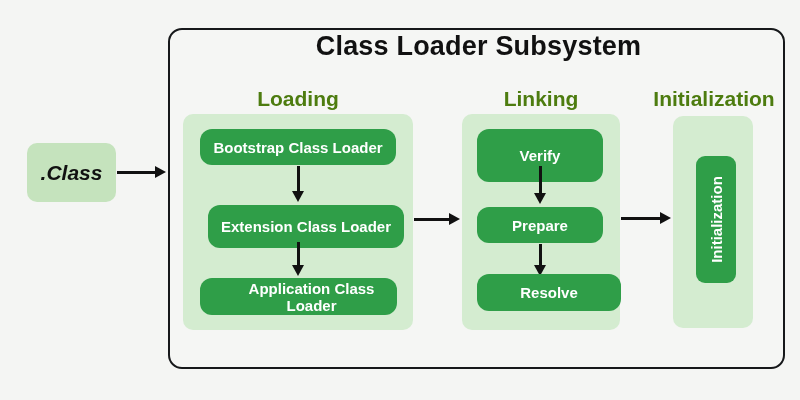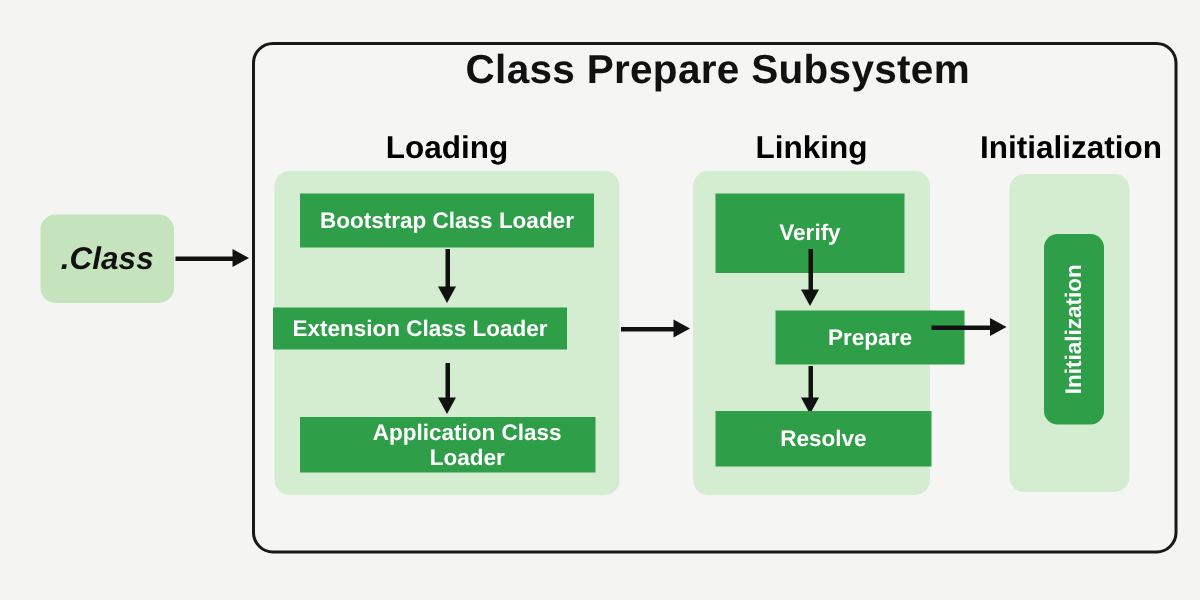--- a/index.html
+++ b/index.html
@@ -40,52 +40,52 @@
     background: #c5e3bd;
     border-radius: 10px;
     display: flex; align-items: center; justify-content: center;
     font-size: 21px; font-weight: bold; color: #111; font-style: italic;
   }
 
   
   .phase-header {
     font-size: 21px;
     font-weight: bold;
-    color: #000000;
+    color: #4d7c0f;
     text-align: center;
   }
   .hdr-loading { left: 183px; top: 87px; width: 230px; }
   .hdr-linking { left: 462px; top: 87px; width: 158px; }
   .hdr-init    { left: 638px; top: 87px; width: 152px; }
 
   
   .panel {
     background: #d4ecd0;
     border-radius: 10px;
   }
   .panel-loading { left: 183px; top: 114px; width: 230px; height: 216px; }
   .panel-linking { left: 462px; top: 114px; width: 158px; height: 216px; }
   .panel-init    { left: 673px; top: 116px; width: 80px;  height: 212px; }
 
   
   .node {
     background: #2f9e48;
-    border-radius: 0;
+    border-radius: 12px;
     color: #fff;
     font-size: 15px;
     font-weight: bold;
     display: flex; align-items: center; justify-content: center;
     text-align: center;
     box-sizing: border-box;
   }
   .n-bootstrap { left: 200px; top: 129px; width: 196px; height: 36px; }
-  .n-extension { left: 182px; top: 205px; width: 196px; height: 28px; }
+  .n-extension { left: 208px; top: 205px; width: 196px; height: 43px; }
   .n-application { left: 200px; top: 278px; width: 197px; height: 37px; padding-left: 26px; }
   .n-verify  { left: 477px; top: 129px; width: 126px; height: 53px; }
-  .n-prepare { left: 477px; top: 207px; width: 126px; height: 36px; margin-left: 40px; }
+  .n-prepare { left: 477px; top: 207px; width: 126px; height: 36px; }
   .n-resolve { left: 477px; top: 274px; width: 144px; height: 37px; }
   .n-init-vert {
     left: 696px; top: 156px; width: 40px; height: 127px;
     border-radius: 9px;
   }
   .n-init-vert span {
     transform: rotate(-90deg);
     white-space: nowrap;
     font-size: 15px;
   }
@@ -122,21 +122,21 @@
   .a-link-init { left: 621px; top: 217px; width: 40px; }
   .a-boot-ext { left: 297px; top: 166px; height: 26px; }
   .a-ext-app  { left: 297px; top: 242px; height: 24px; }
   .a-ver-pre  { left: 539px; top: 166px; height: 28px; }
   .a-pre-res  { left: 539px; top: 244px; height: 22px; }
 </style>
 </head>
 <body>
 
 <div class="abs subsystem-box"></div>
-<div class="abs subsystem-title">Class Prepare Subsystem</div>
+<div class="abs subsystem-title">Class Loader Subsystem</div>
 
 <div class="abs input-node">
   <span>.Class</span>
 </div>
 <div class="abs arrow-right a-class-in"></div>
 
 <div class="abs phase-header hdr-loading">Loading</div>
 <div class="abs phase-header hdr-linking">Linking</div>
 <div class="abs phase-header hdr-init">Initialization</div>
 

